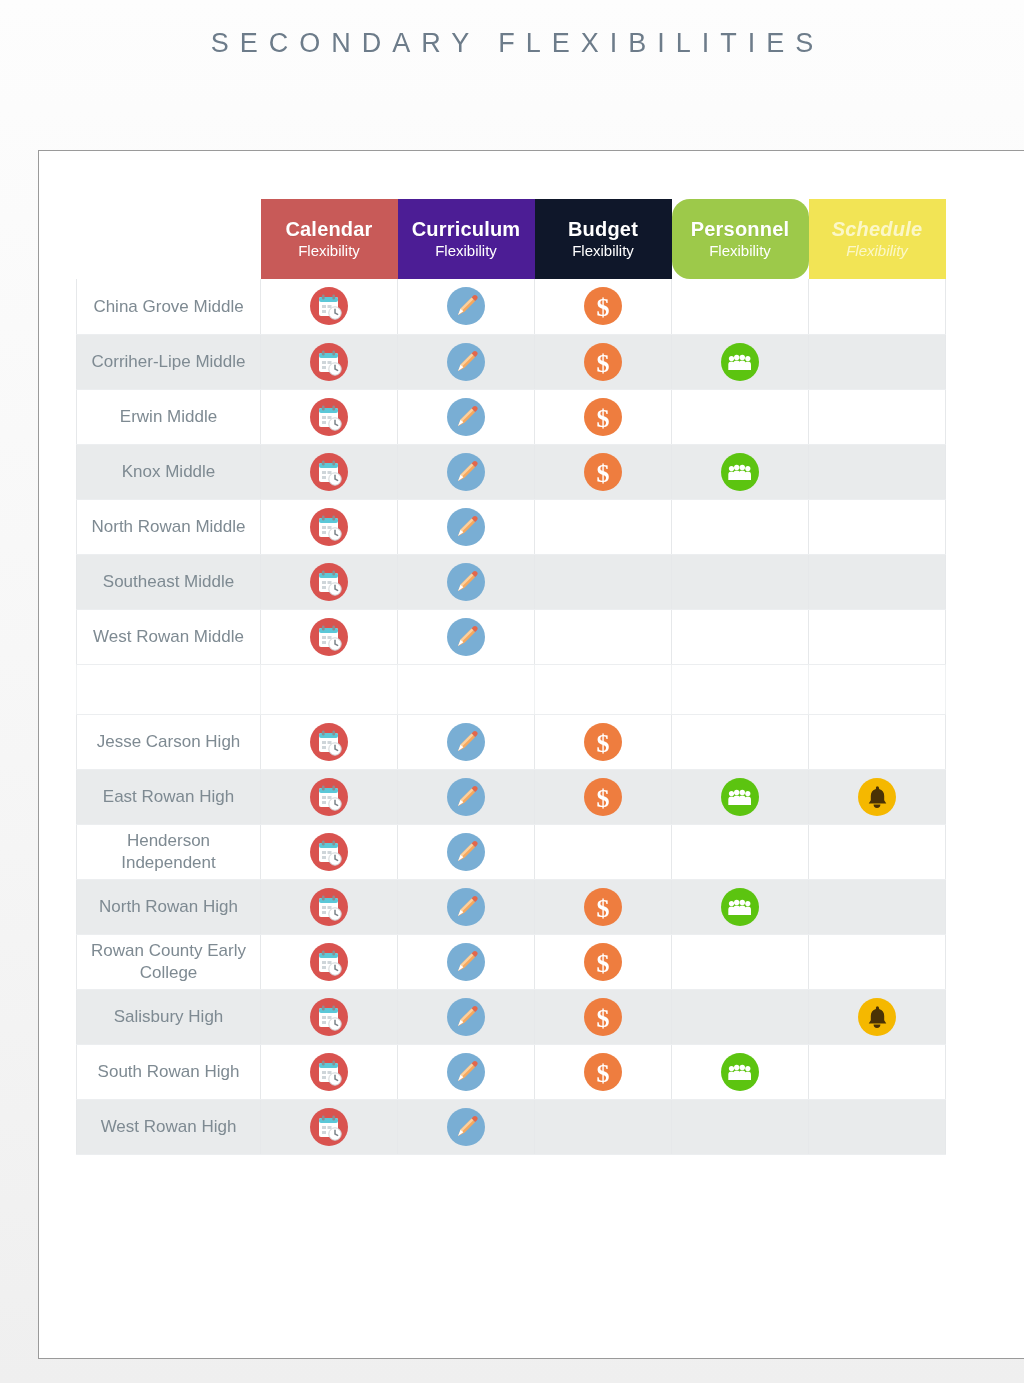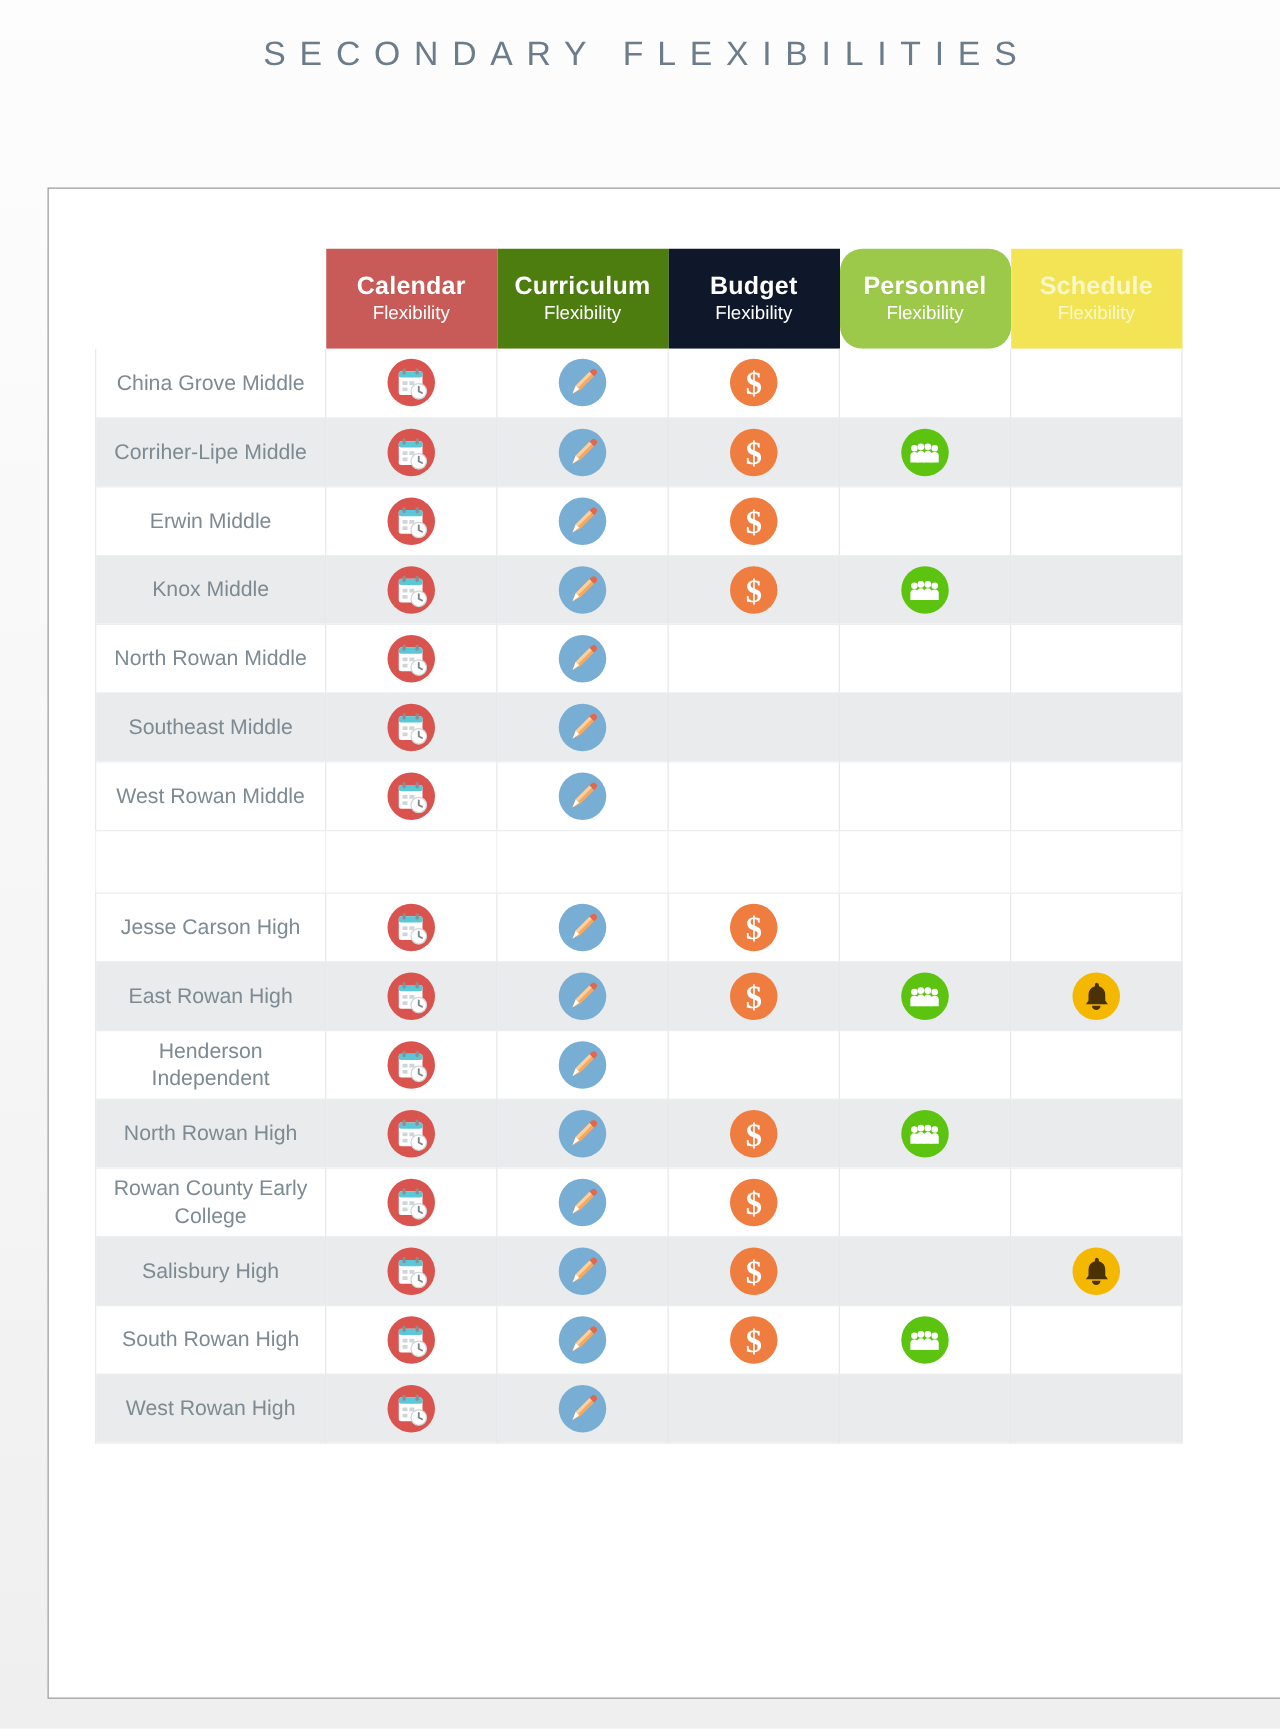--- a/index.html
+++ b/index.html
@@ -80,24 +80,24 @@
   }
   .h-sub {
     display: block;
     font-size: 15px;
     font-weight: 400;
     line-height: 1.15;
     margin-top: 2px;
   }
 
   .hdr-calendar   { background: #c85a58; }
-  .hdr-curriculum { background: #4d7c0f; }
+  .hdr-curriculum { background: #4c1d95; }
   .hdr-budget     { background: #0f172a; }
   .hdr-personnel  { background: #9dc94a; border-radius: 18px; }
-  .hdr-schedule   { background: #f2e455; }
+  .hdr-schedule   { background: #f2e455; font-style: italic; }
   .hdr-schedule .h-main,
   .hdr-schedule .h-sub { color: #fdfbdd; text-shadow: none; opacity: .85; }
 
   
   .matrix tbody td {
     height: 55px;
     border-right: 1px solid #e6e8ea;
     border-bottom: 1px solid #eceef0;
     text-align: center;
     vertical-align: middle;

